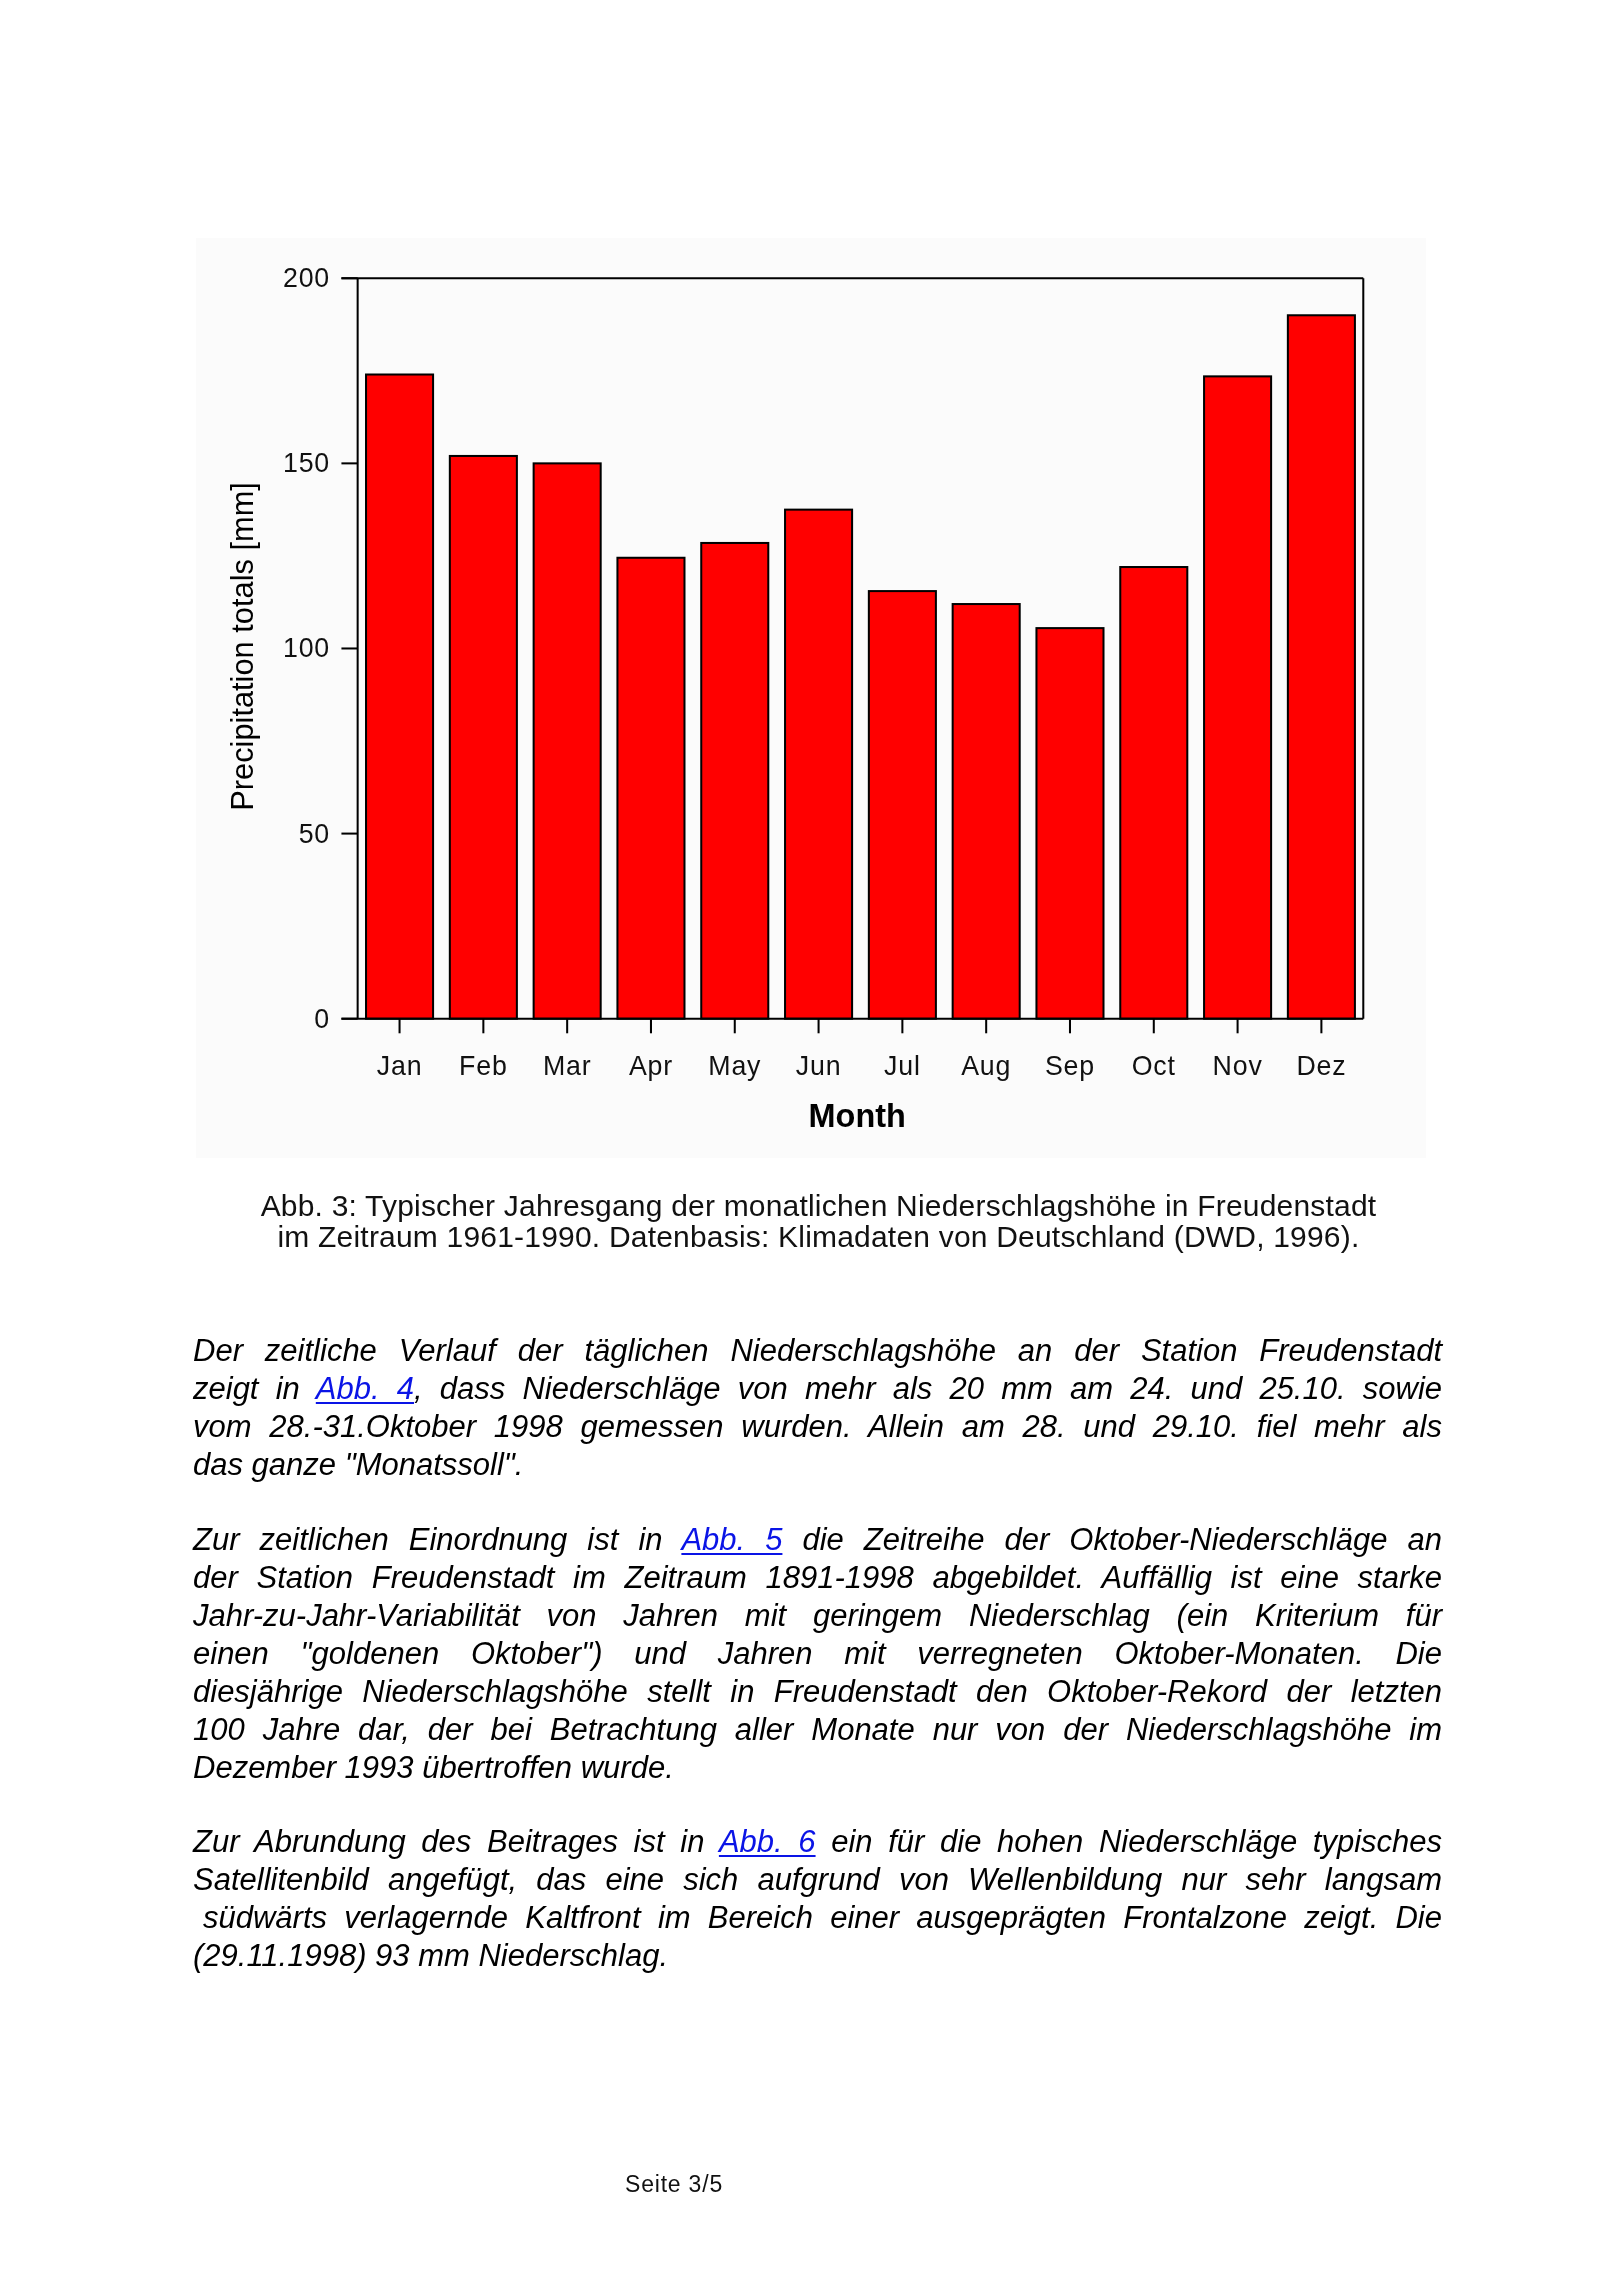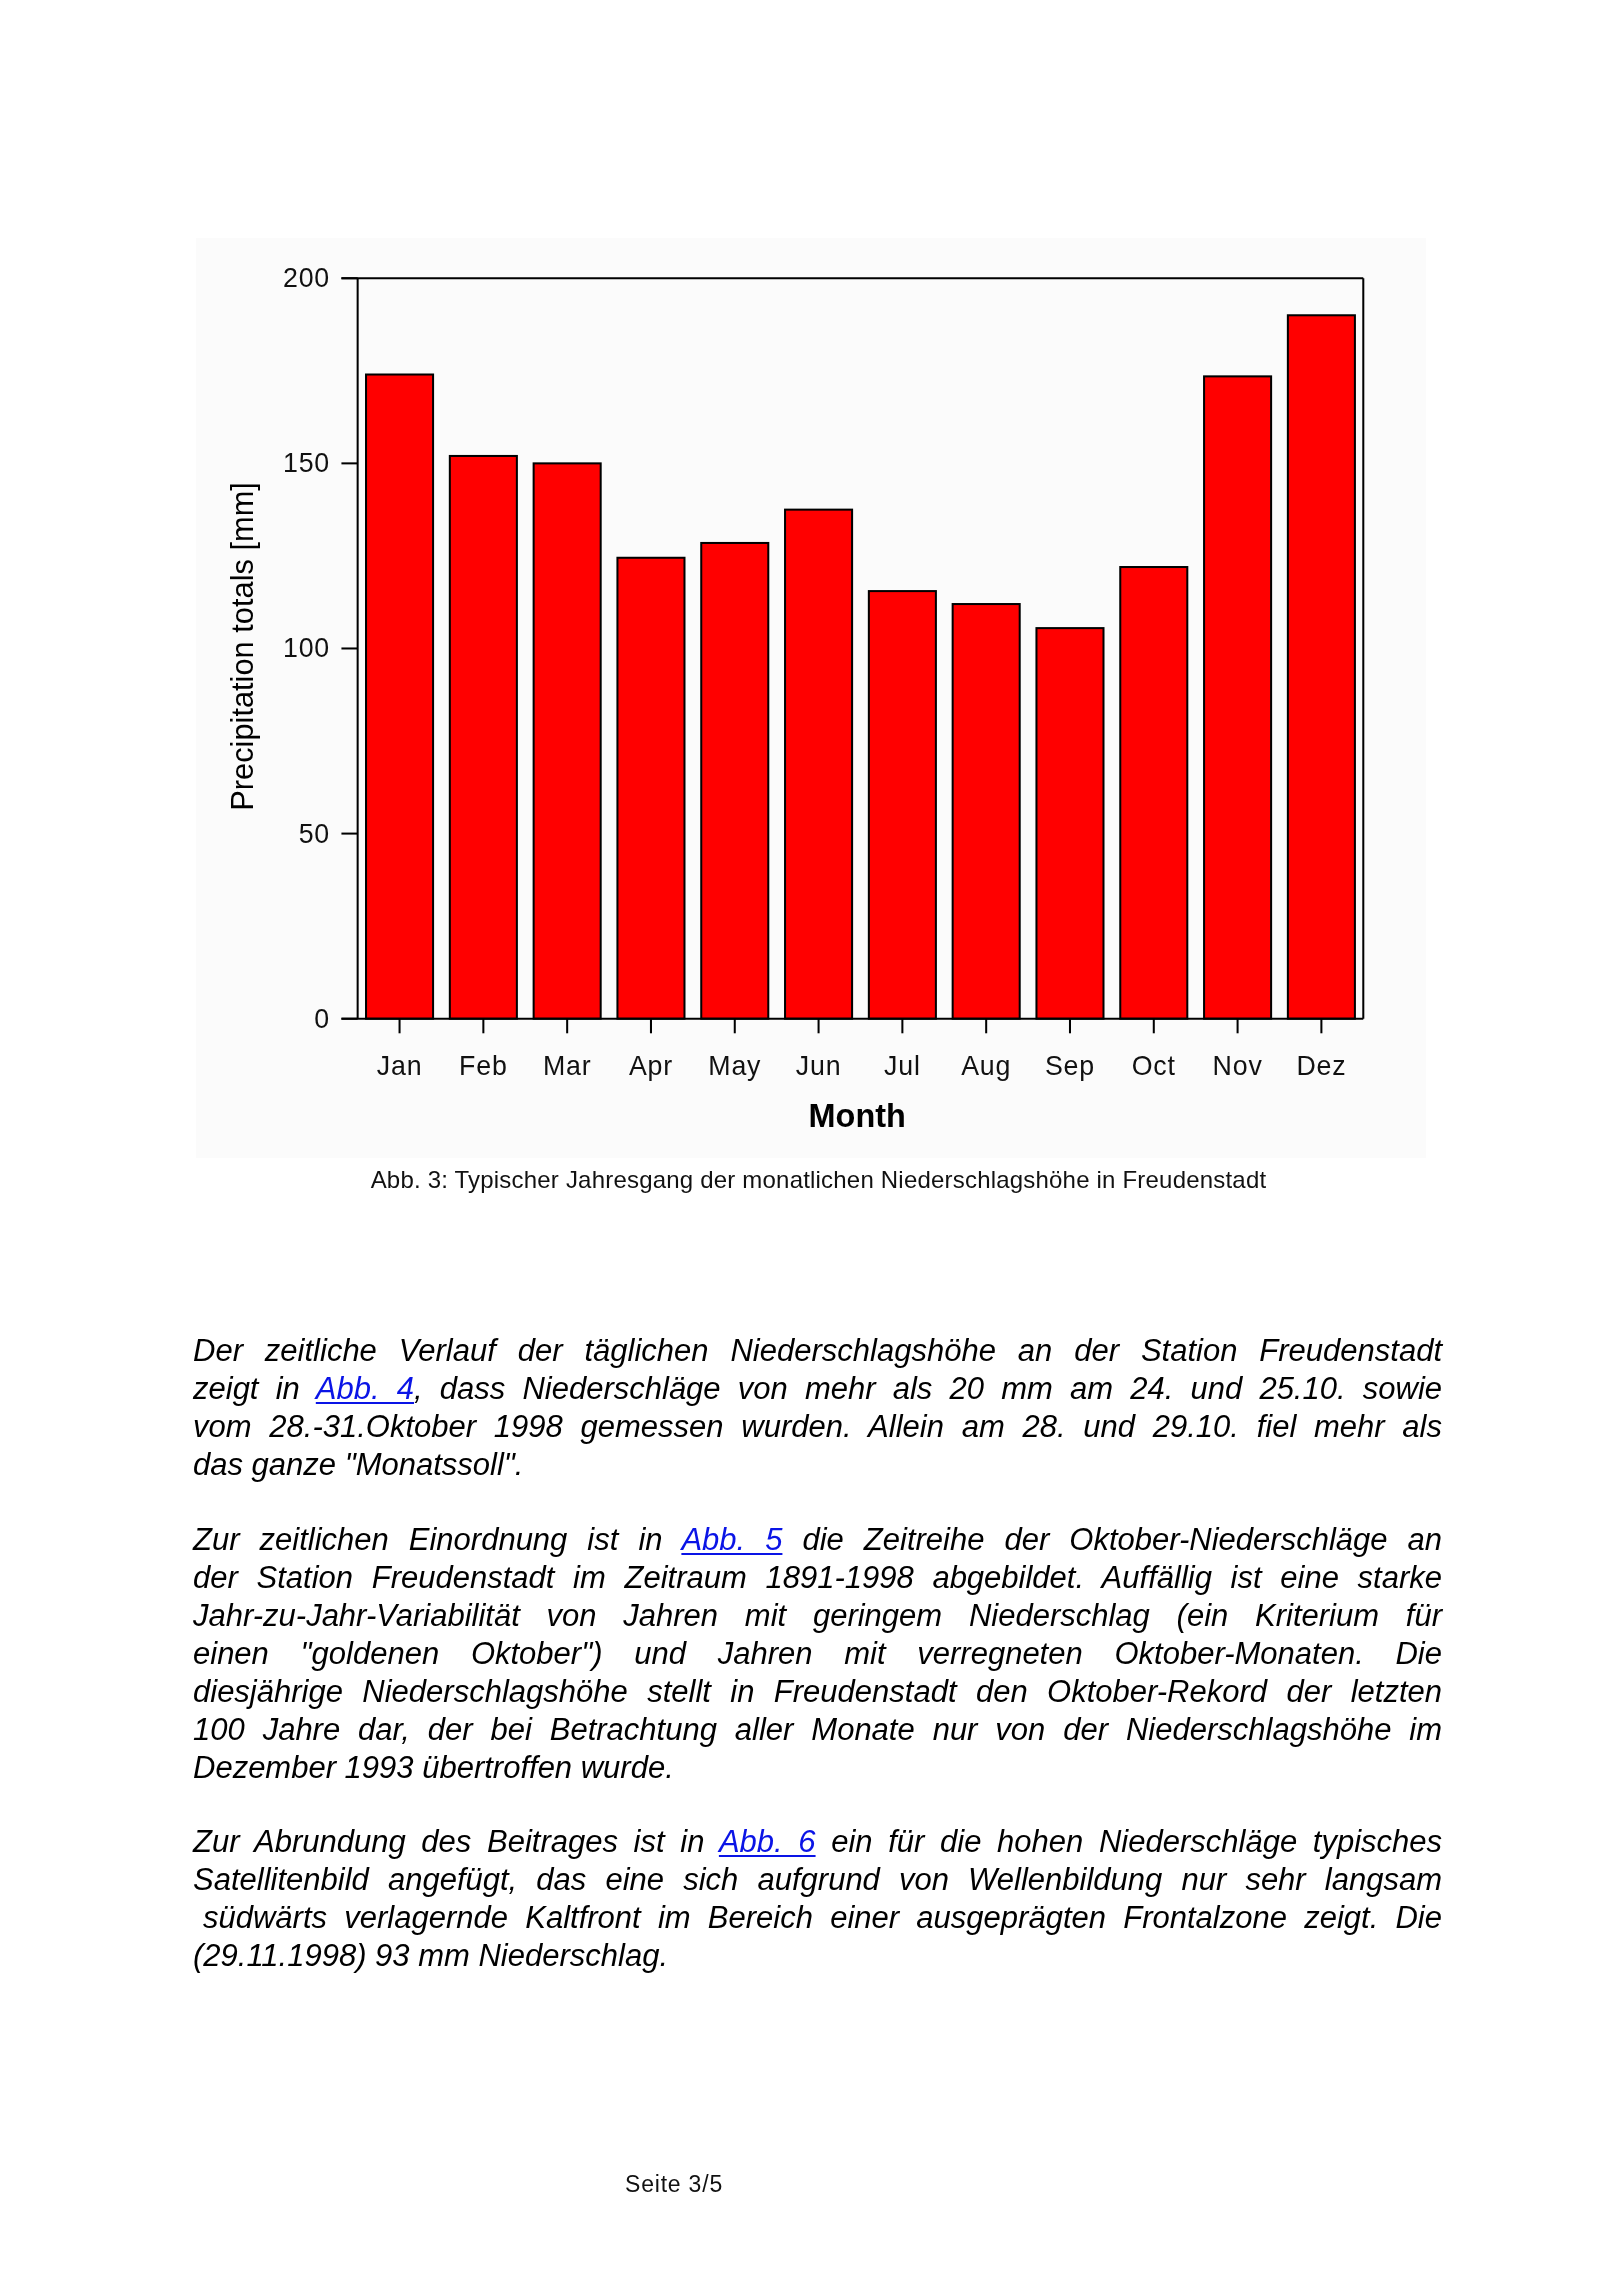--- a/index.html
+++ b/index.html
@@ -3,22 +3,22 @@
 <meta charset="utf-8">
 <style>
   html, body { margin: 0; padding: 0; background: #ffffff; }
   body { width: 1622px; height: 2295px; position: relative; overflow: hidden;
          font-family: "Liberation Sans", "DejaVu Sans", sans-serif; color: #000; }
   #chart-panel { position: absolute; left: 196px; top: 238px; width: 1230px; height: 920px;
                  background: #fbfbfb; }
   #chart-svg { position: absolute; left: 0; top: 0; width: 1622px; height: 1168px; overflow: visible; }
   .tick-label { font-family: "Liberation Sans", sans-serif; font-size: 33px; fill: #111; letter-spacing: 1px; }
   .axis-title { font-family: "Liberation Sans", sans-serif; font-size: 40px; font-weight: bold; fill: #000; }
-  .caption { position: absolute; left: 195px; width: 1247px; top: 1164px; text-align: center;
-             font-size: 24px; line-height: 31px; color: #111; letter-spacing: 0.2px; }
+  .caption { position: absolute; left: 195px; width: 1247px; top: 1190px; text-align: center;
+             font-size: 30px; line-height: 31px; color: #111; letter-spacing: 0.2px; }
   .caption div { white-space: nowrap; }
   .body-text { position: absolute; left: 193px; width: 1249px; font-size: 31px; line-height: 38px;
                text-align: justify; text-align-last: left; }
   .body-text .line { display: block; text-align: justify; text-align-last: justify; white-space: nowrap; font-style: italic; }
   .body-text .line.last { text-align-last: left; }
   .link { color: #0a14e6; text-decoration: underline; text-decoration-thickness: 2.4px; text-underline-offset: 3.2px; }
   #para-1 { top: 1332px; }
   #para-2 { top: 1521px; }
   #para-3 { top: 1823px; }
   #footer { position: absolute; left: 0; width: 1348px; top: 2171px; text-align: center;
@@ -85,20 +85,21 @@
       <text x="1422.6666666666665" y="1326" text-anchor="middle" class="tick-label">Oct</text>
       <text x="1526" y="1326" text-anchor="middle" class="tick-label">Nov</text>
       <text x="1629.3333333333333" y="1326" text-anchor="middle" class="tick-label">Dez</text>
     </g>
   <text id="x-axis-title" class="axis-title" text-anchor="middle" x="1057" y="1389">Month</text>
   <text id="y-axis-title" class="axis-title" text-anchor="middle" transform="translate(312,797) rotate(-90)" style="font-weight:normal; font-size:38px;">Precipitation totals [mm]</text>
 </svg>
 
 <div class="caption">
   <div>Abb. 3: Typischer Jahresgang der monatlichen Niederschlagshöhe in Freudenstadt</div>
+  <div>im Zeitraum 1961-1990. Datenbasis: Klimadaten von Deutschland (DWD, 1996).</div>
 </div>
 
 <div id="para-1" class="body-text">
     <span class="line"><span style="white-space: pre;">Der zeitliche Verlauf der täglichen Niederschlagshöhe an der Station Freudenstadt</span></span>
     <span class="line"><span style="white-space: pre;">zeigt in </span><a class="link">Abb. 4</a><span style="white-space: pre;">, dass Niederschläge von mehr als 20 mm am 24. und 25.10. sowie</span></span>
     <span class="line"><span style="white-space: pre;">vom 28.-31.Oktober 1998 gemessen wurden. Allein am 28. und 29.10. fiel mehr als</span></span>
     <span class="line last"><span style="white-space: pre;">das ganze "Monatssoll".</span></span>
   </div>
 <div id="para-2" class="body-text">
     <span class="line"><span style="white-space: pre;">Zur zeitlichen Einordnung ist in </span><a class="link">Abb. 5</a><span style="white-space: pre;"> die Zeitreihe der Oktober-Niederschläge an</span></span>

